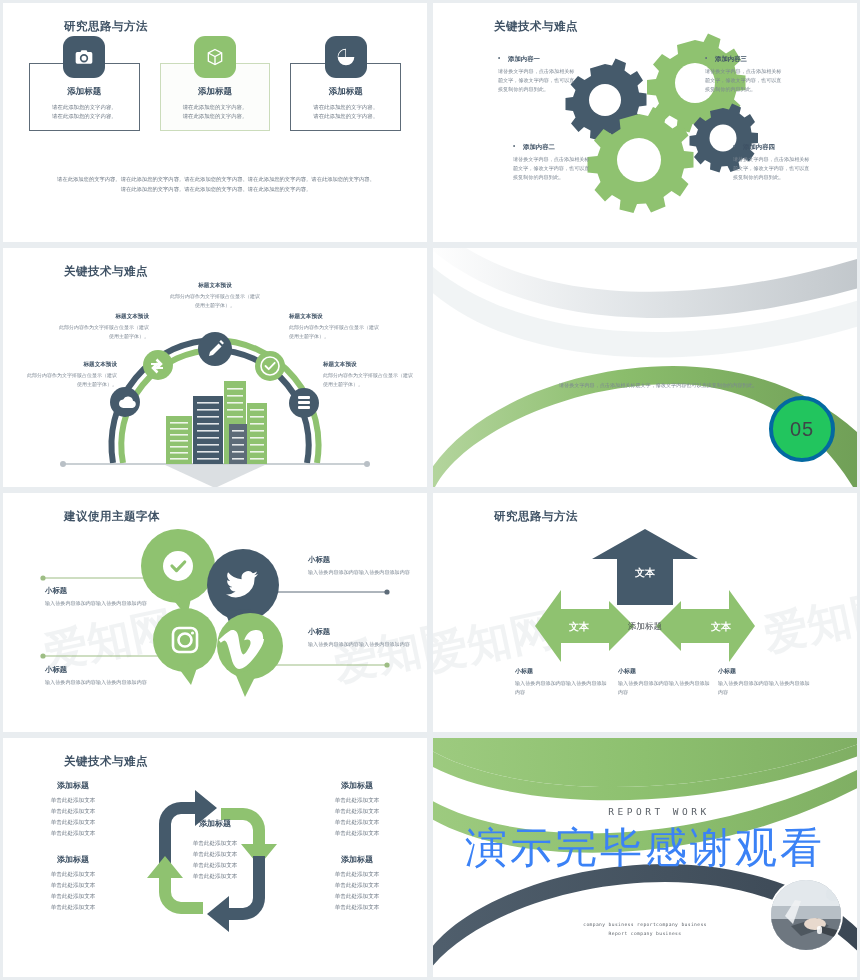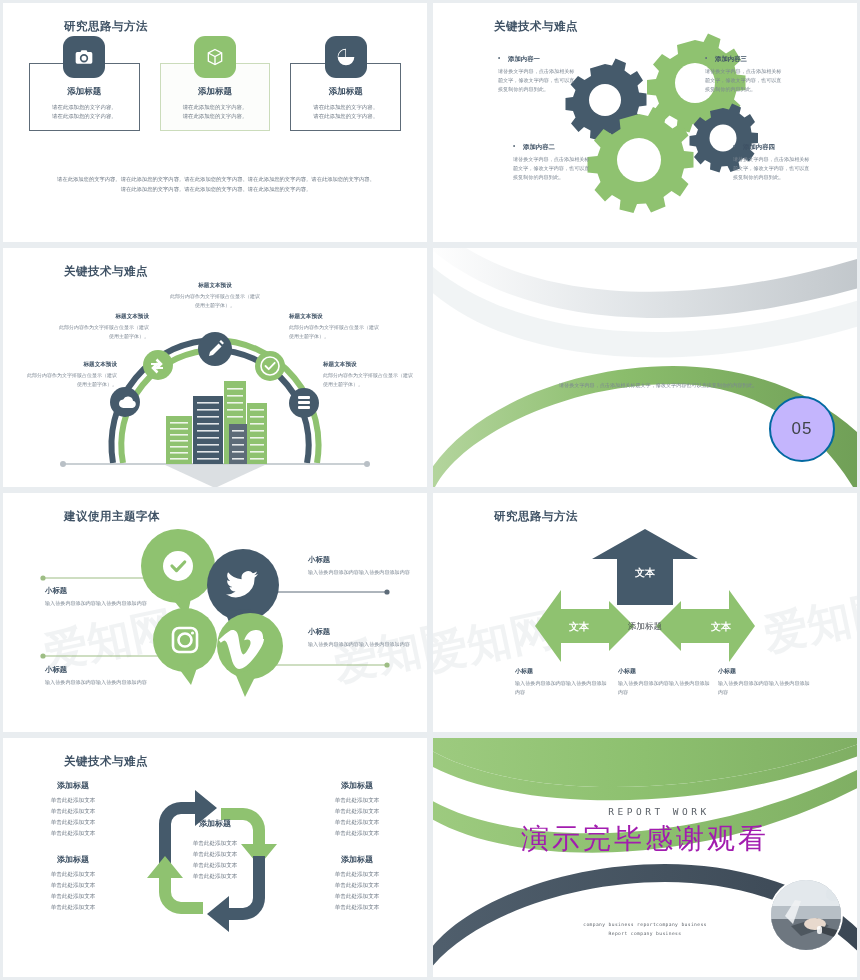--- a/index.html
+++ b/index.html
@@ -75,23 +75,23 @@
     position:absolute; left:0; right:0; top:92px; text-align:center;
     font-size:31px; color:#3b3b3b; letter-spacing:3px; font-weight:400;
   }
   .cover-sub{
     position:absolute; left:126px; top:133px; width:200px;
     font-size:5.1px; color:#7b8692; line-height:1.85;
   }
   .num-badge{
     position:absolute; right:22px; top:148px;
     width:66px; height:66px; border-radius:50%;
-    border:2px solid #0369a1; background:#c4b5fd;
+    border:4px solid #0369a1; background:#22c55e;
     display:flex; align-items:center; justify-content:center;
-    font-size:17px; color:#3f4448; letter-spacing:1px;
+    font-size:20px; color:#3f4448; letter-spacing:1px;
   }
 
   
   .sb-lbl{ position:absolute; width:110px;}
   .sb-lbl .h{ font-size:7.4px; font-weight:bold; color:#3f5265; margin-bottom:3px;}
   .sb-lbl .b{ font-size:5.1px; color:#7b8692; line-height:1.8;}
 
   
   .ar-lbl{ position:absolute; width:96px; }
   .ar-lbl .h{ font-size:6.0px; font-weight:bold; color:#3f5265; margin-bottom:3px;}
@@ -107,21 +107,21 @@
 
   
   .rw{
     position:absolute; left:0; right:0; top:68px; text-align:center;
     font-size:9.5px; color:#5b6168; letter-spacing:3.5px;
     font-family:"DejaVu Sans Mono","Liberation Mono",monospace;
     padding-left:28px;
   }
   .thanks{
     position:absolute; left:0; right:0; top:82px; text-align:center;
-    font-size:28px; color:#a21caf; letter-spacing:3px;
+    font-size:42px; color:#3b82f6; letter-spacing:3px;
   }
   .eng-foot{
     position:absolute; left:0; right:0; top:182px; text-align:center;
     font-size:4.6px; color:#5b6168; line-height:2.0; letter-spacing:.4px;
     font-family:"DejaVu Sans Mono","Liberation Mono",monospace;
   }
   .photo{
     position:absolute; right:14px; top:140px;
     width:74px; height:74px; border-radius:50%;
     overflow:hidden; border:2px solid #fff;

